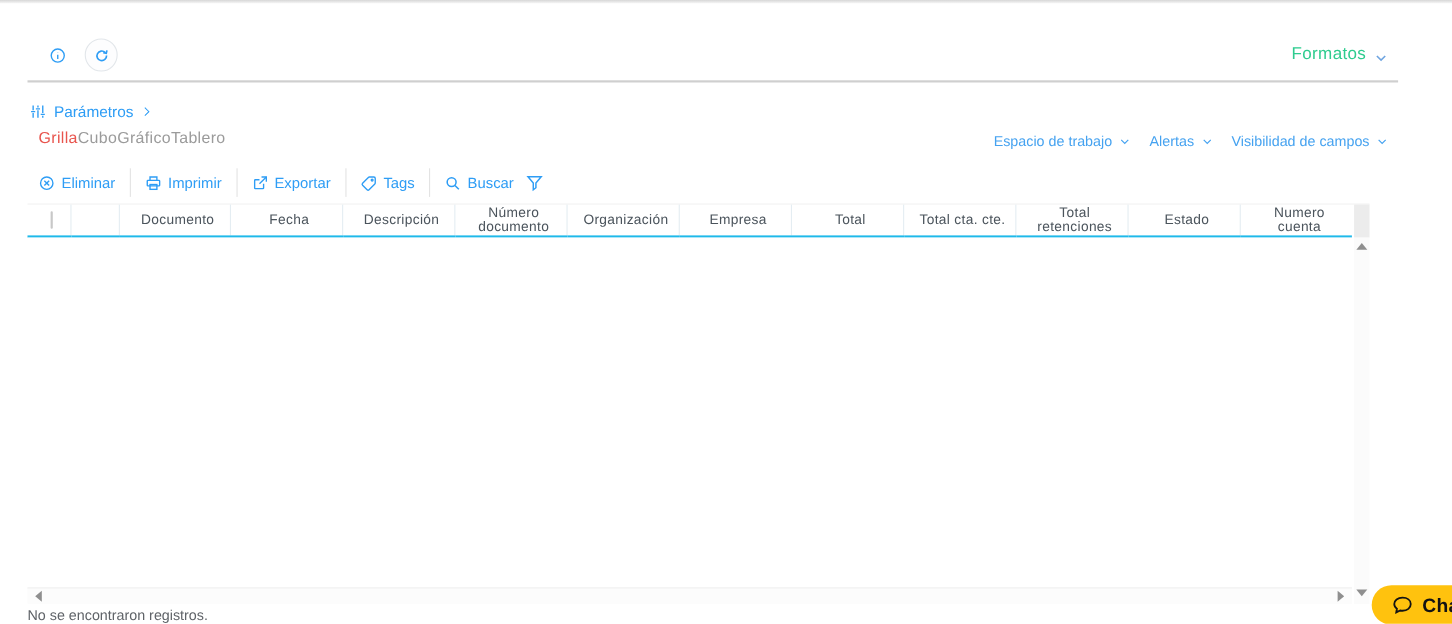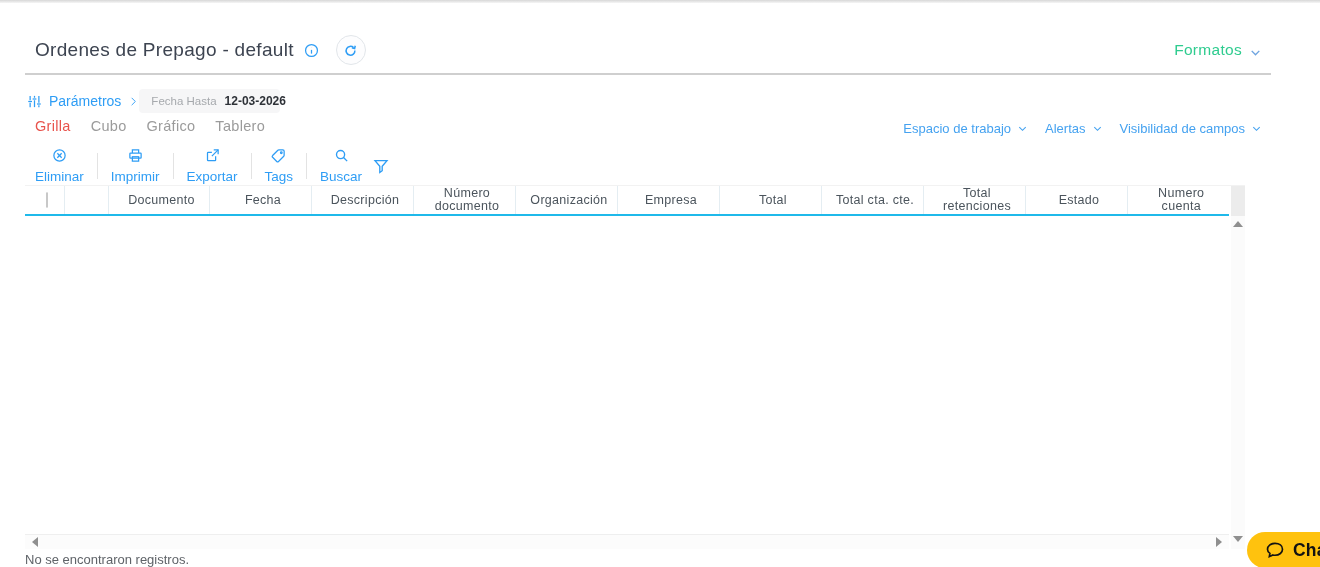--- a/index.html
+++ b/index.html
@@ -39,34 +39,34 @@
     font-size: 14px; cursor: pointer; }
   .date-field { display: flex; align-items: center; background: #f6f6f7;
     border-radius: 4px; height: 24px; padding: 0 12px; cursor: pointer; }
   .date-field + .date-field { margin-left: 19px; }
   .date-field .flabel { color: #a6a9ad; font-size: 11.5px; margin-right: 8px; white-space: nowrap; }
   .date-field .fvalue { color: #2e3238; font-size: 12px; font-weight: 700; white-space: nowrap; }
   .df1 { margin-left: 30px; width: 143px; }
   .df2 { width: 141px; }
 
   
-  .tabs { position: absolute; top: 118px; left: 35px; display: flex; gap: 20px;
+  .tabs { position: absolute; top: 118px; left: 35px; display: flex; 
     font-size: 14.5px; letter-spacing: .3px; color: #9b9b9b; }
   .tab { cursor: pointer; }
   .tab.active { color: #e8544d; }
 
   .view-links { position: absolute; top: 121px; right: 58px; display: flex;
     gap: 17px; align-items: center; }
   .view-link { display: flex; align-items: center; gap: 6px; color: #45a2f0;
     font-size: 13px; cursor: pointer; white-space: nowrap; }
 
   
   .toolbar { position: absolute; top: 153px; left: 35px; display: flex;
     align-items: center; height: 26px; color: #2e9df5; font-size: 13.5px; }
-  .tool-btn { display: flex; align-items: center; gap: 6px; cursor: pointer; white-space: nowrap; flex-direction: column; }
+  .tool-btn { display: flex; align-items: center; gap: 6px; cursor: pointer; white-space: nowrap; }
   .tb-sep { width: 1px; height: 26px; background: #e3e3e3; margin: 0 13px; }
   .funnel-btn { margin-left: 11px; cursor: pointer; }
 
   
   .grid-wrap { position: absolute; top: 185px; left: 25px; width: 1220px;
     display: flex; border-top: 1px solid #f2f2f2; }
   .grid-main { width: 1204px; }
   table.grid { width: 1204px; border-collapse: collapse; table-layout: fixed; }
   table.grid th { border-right: 1px solid #e4edf2; border-bottom: 2px solid #1fb9ea;
     height: 28px; font-weight: 400; font-size: 12.5px; color: #4b545c;
@@ -103,21 +103,20 @@
     background: #ffc20e; border-radius: 18px; display: flex; align-items: center;
     gap: 8px; padding: 0 18px; cursor: pointer; }
   .chat-label { font-size: 17.5px; font-weight: 700; color: #131313; letter-spacing: .2px; }
 </style>
 </head>
 <body>
 
 <div class="top-edge"></div>
 
 <div class="page-header">
-  <span class="page-title">Ordenes de Prepago - default</span>
   <span class="info-ic">
     <svg width="15" height="15" viewBox="0 0 24 24" fill="none" stroke="#2e9df5" stroke-width="2">
       <circle cx="12" cy="12" r="9.5"></circle>
         <line x1="12" y1="11" x2="12" y2="17"></line>
         <line x1="12" y1="7" x2="12" y2="7.2"></line>
     </svg>
   </span>
   <span class="refresh-btn">
     <svg width="15" height="15" viewBox="0 0 24 24" fill="none" stroke="#2e9df5" stroke-width="2.4">
       <path d="M16.9 7.4 A7 7 0 1 0 19 12"></path>
@@ -151,24 +150,20 @@
           <line x1="9" y1="8" x2="15" y2="8"></line>
           <line x1="16" y1="16" x2="22" y2="16"></line>
       </svg>
     </span>
     <span>Parámetros</span>
     <span>
       <svg width="11" height="13" viewBox="0 0 24 24" fill="none" stroke="#2e9df5" stroke-width="2">
         <polyline points="8,4 16,12 8,20"></polyline>
       </svg>
     </span>
-  </span>
-  <span class="date-field df2">
-    <span class="flabel">Fecha Hasta</span>
-    <span class="fvalue">12-03-2026</span>
   </span>
 </div>
 
 <div class="tabs">
   <span class="tab active">Grilla</span>
   <span class="tab">Cubo</span>
   <span class="tab">Gráfico</span>
   <span class="tab">Tablero</span>
 </div>
 

